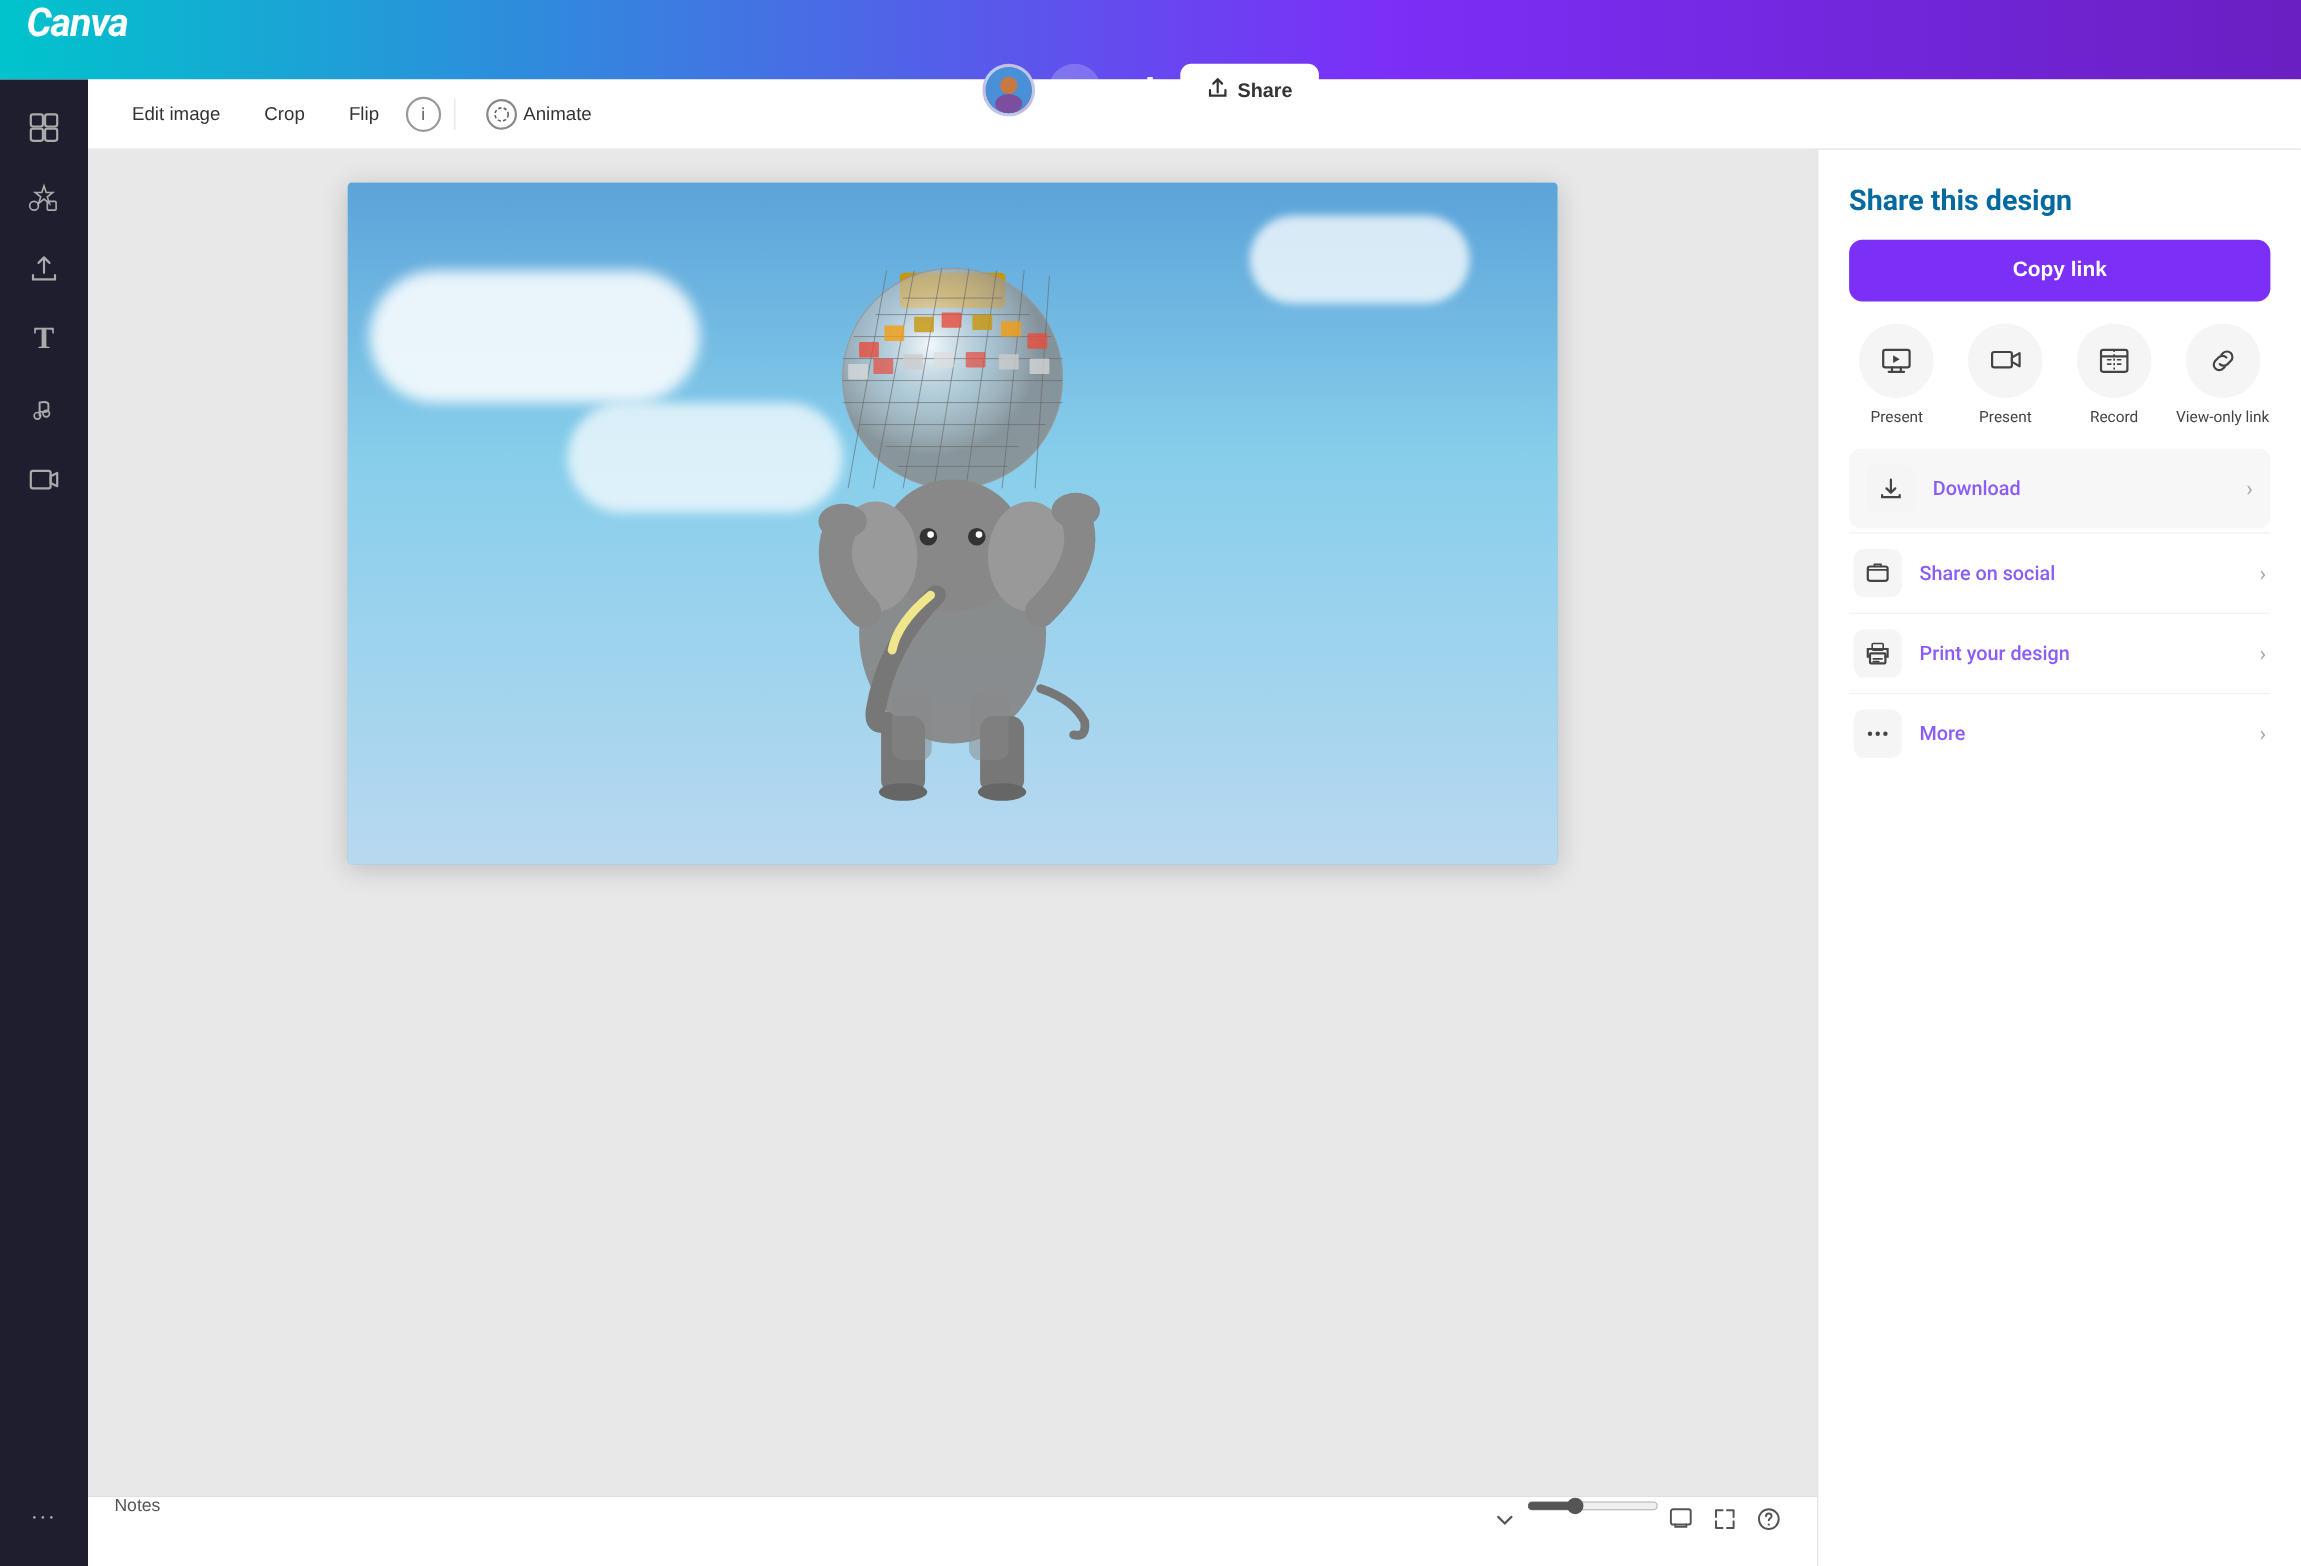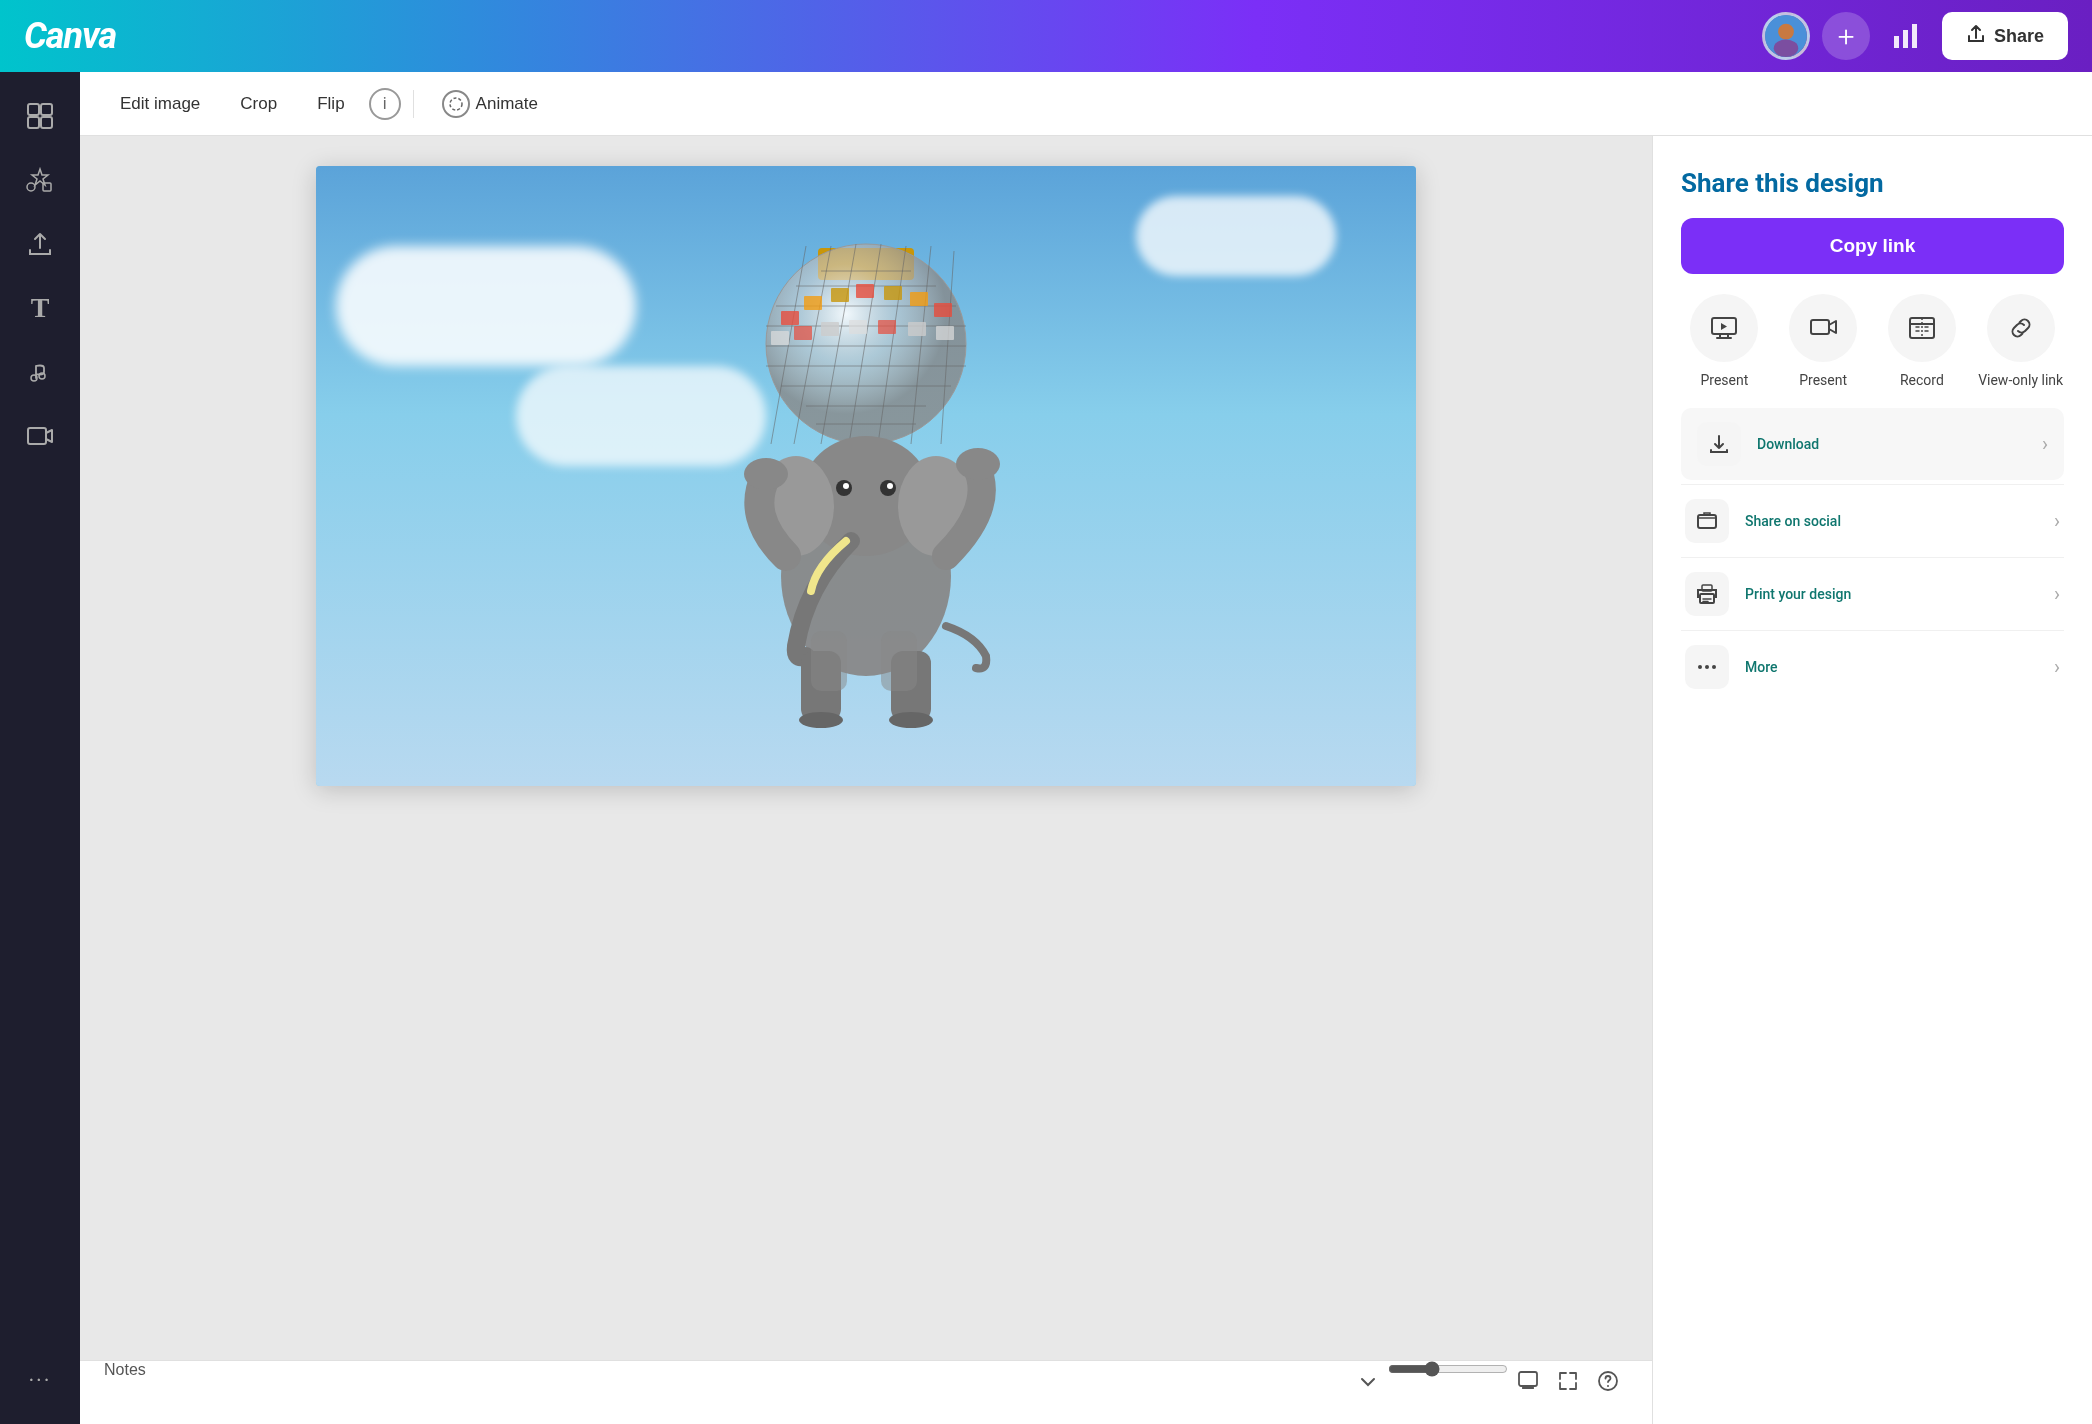--- a/index.html
+++ b/index.html
@@ -8,20 +8,21 @@
     
     .topbar {
       height: 72px;
       background: linear-gradient(90deg, #00c4cc 0%, #7b2ff7 60%, #6a1fc2 100%);
       display: flex;
       align-items: center;
       padding: 0 24px;
       gap: 16px;
       flex-shrink: 0;
       z-index: 100;
+      flex-direction: column;
     }
     .canva-logo {
       font-size: 36px;
       font-weight: 700;
       color: white;
       font-style: italic;
       margin-right: auto;
       letter-spacing: -1px;
     }
     .topbar-right {
@@ -327,22 +328,22 @@
       display: flex; align-items: center; gap: 16px;
     }
     .share-list-icon {
       width: 44px; height: 44px;
       background: #f5f5f5;
       border-radius: 10px;
       display: flex; align-items: center; justify-content: center;
       font-size: 22px; color: #444;
     }
     .share-list-label {
-      font-size: 14px;
-      color: #0f766e;
+      font-size: 18px;
+      color: #8b5cf6;
       font-weight: 500;
     }
     .chevron-right {
       color: #aaa;
       font-size: 20px;
     }
   </style>
 </head>
 <body>
 

